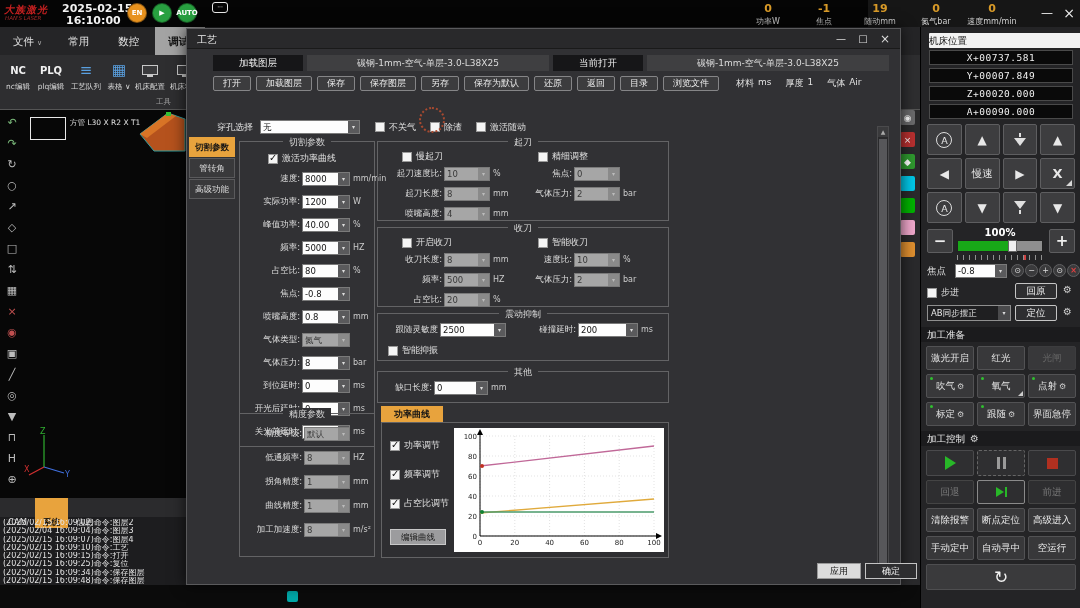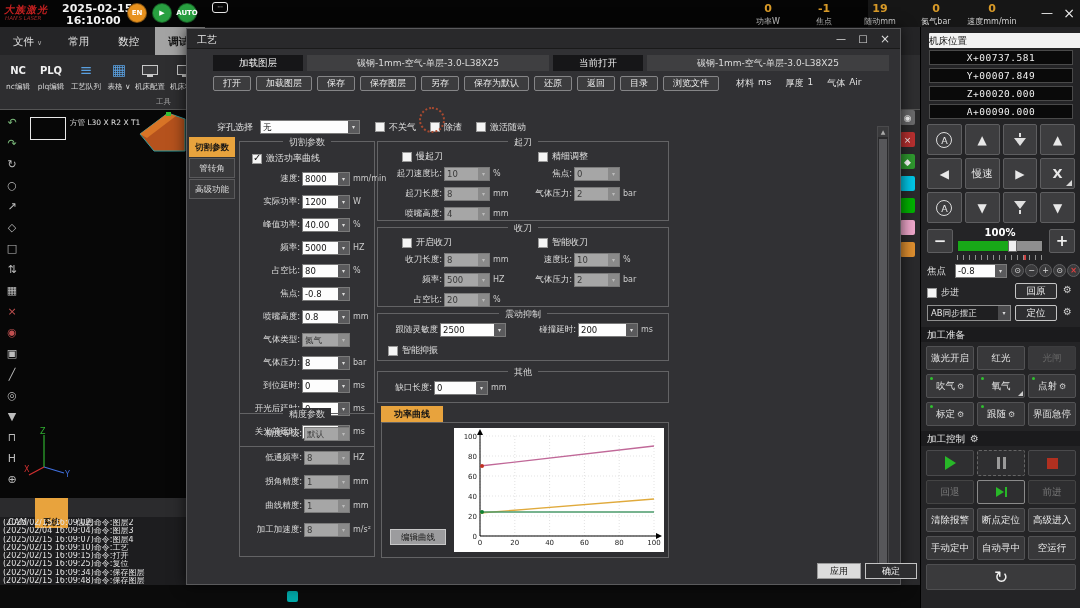--- a/index.html
+++ b/index.html
@@ -617,21 +617,21 @@
       <span class="stab" data-active="true">切割参数</span>
 
       <span class="stab">管转角</span>
 
       <span class="stab">高级功能</span>
     </div>
 
   <div class="gbox" style="left:52px;top:112px;width:136px;height:306px">
     <span class="gtitle">切割参数</span>
     <div style="padding:10px 0 0 4px">
-      <span class="cbitem" style="margin-left:8px">
+      <span class="cbitem" style="margin-left:24px">
         <span class="cb" data-checked="true"></span>
         <span>激活功率曲线</span>
       </span>
       <div style="margin-top:6px">
 
           <div class="pr">
             <span class="pl">速度:</span>
             <span class="pf">
               <span class="pv">8000</span>
               <span class="pa">▾</span>
@@ -944,20 +944,37 @@
             <span class="pv">8</span>
             <span class="pa">▾</span>
           </span>
           <span class="pu">m/s²</span>
         </div>
       </div>
   </div>
 
   <div class="curvetab">功率曲线</div>
   <div class="curvebox">
+    <div style="position:absolute;left:8px;top:16px;display:flex;flex-direction:column;gap:16px">
+
+        <span class="cbitem">
+          <span class="cb" data-checked="true"></span>
+          <span>功率调节</span>
+        </span>
+
+        <span class="cbitem">
+          <span class="cb" data-checked="true"></span>
+          <span>频率调节</span>
+        </span>
+
+        <span class="cbitem">
+          <span class="cb" data-checked="true"></span>
+          <span>占空比调节</span>
+        </span>
+      </div>
     <button class="editbtn">编辑曲线</button>
     <div class="chartwrap">
       <svg id="curve-svg" width="210" height="124" viewBox="0 0 210 124">
           <rect x="0" y="0" width="210" height="124" fill="#ffffff"></rect>
           <line x1="26" y1="108" x2="200" y2="108" stroke="#c4c4c4" stroke-width="0.5" stroke-dasharray="1,2"></line>
           <text x="23" y="110.5" text-anchor="end" font-size="7" fill="#222" font-family="DejaVu Sans,sans-serif">0</text>
           <line x1="26" y1="88" x2="200" y2="88" stroke="#c4c4c4" stroke-width="0.5" stroke-dasharray="1,2"></line>
           <text x="23" y="90.5" text-anchor="end" font-size="7" fill="#222" font-family="DejaVu Sans,sans-serif">20</text>
           <line x1="26" y1="68" x2="200" y2="68" stroke="#c4c4c4" stroke-width="0.5" stroke-dasharray="1,2"></line>
           <text x="23" y="70.5" text-anchor="end" font-size="7" fill="#222" font-family="DejaVu Sans,sans-serif">40</text>

